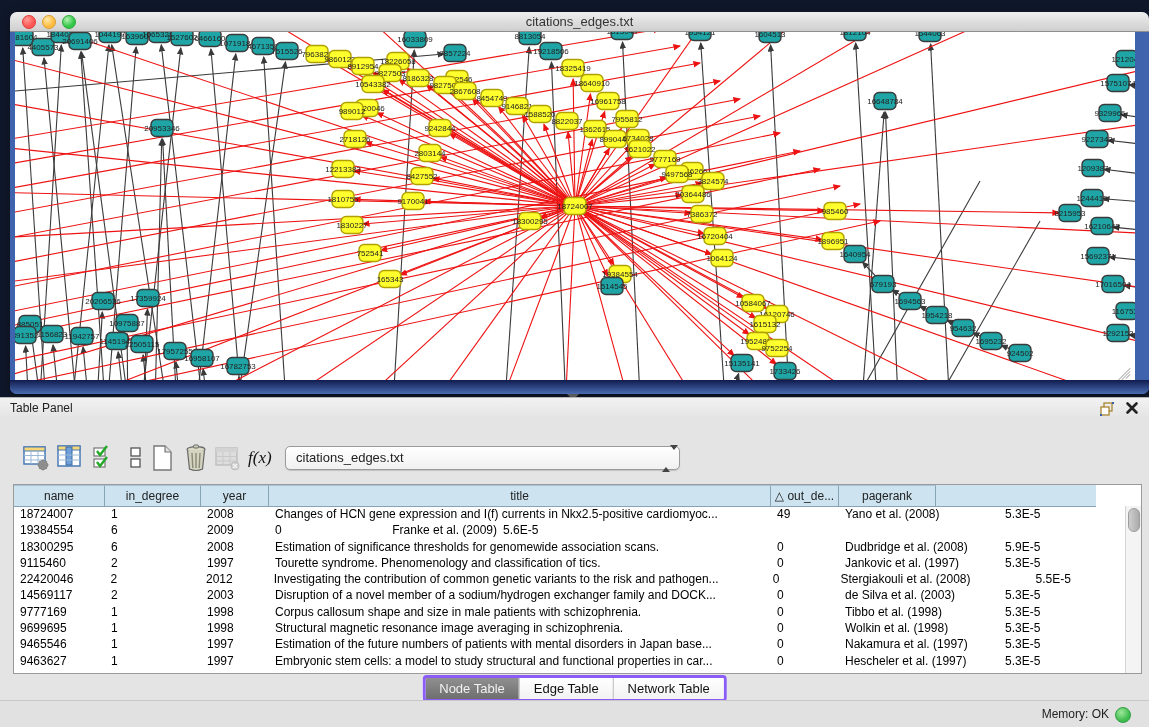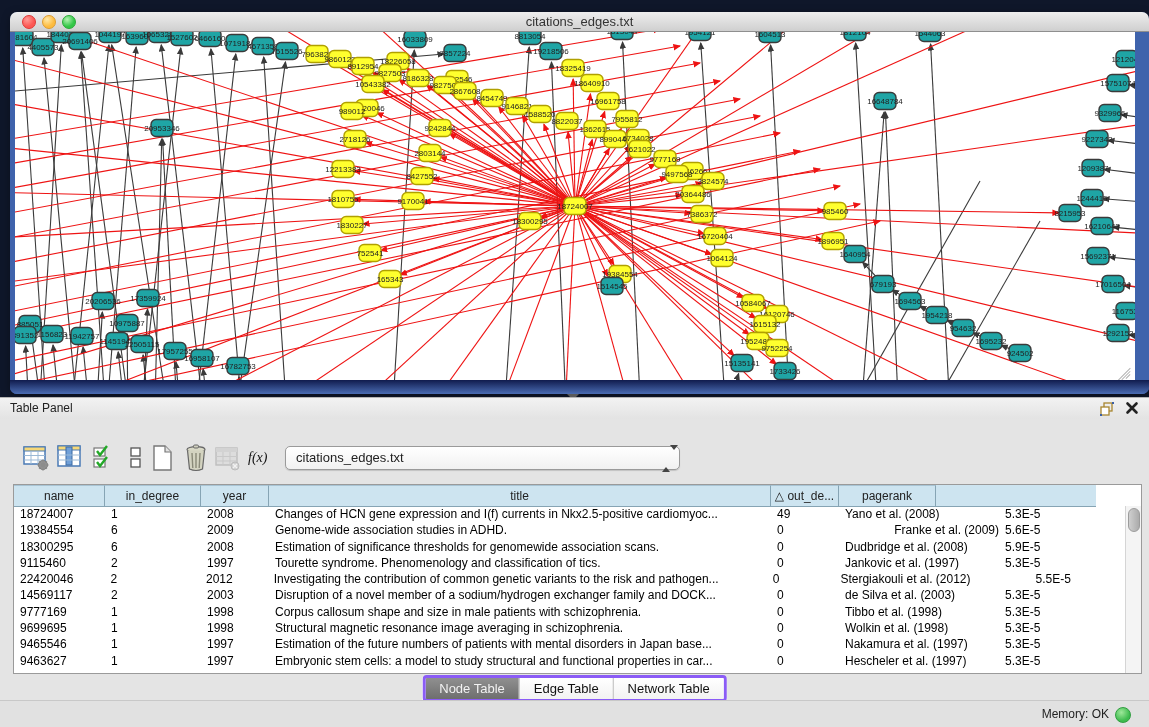--- a/index.html
+++ b/index.html
@@ -36,21 +36,21 @@
   .tp-header{position:absolute;left:0;top:397px;width:1149px;height:21px;
     background:linear-gradient(#f2f2f2,#e3e3e3);border-top:1px solid #b5b5b5;border-bottom:1px solid #c9c9c9;}
   .tp-header .tp-title{position:absolute;left:10px;top:0;line-height:21px;font-size:12px;color:#222;}
   .tp-float{position:absolute;right:34px;top:3px;width:16px;height:16px;cursor:pointer;}
   .tp-close{position:absolute;right:10px;top:3px;width:14px;height:14px;cursor:pointer;}
   .tp-body{position:absolute;left:0;top:419px;width:1149px;height:281px;background:#e4e4e4;}
 
   
   .toolbar{position:absolute;left:14px;top:24px;height:32px;width:1120px;}
   .tbi{position:absolute;top:0;width:28px;height:30px;cursor:pointer;}
-  .fx-label{font-size:14px;font-style:italic;font-family:"Liberation Serif",serif;color:#111;line-height:30px;}
+  .fx-label{font-size:17px;font-style:italic;font-family:"Liberation Serif",serif;color:#111;line-height:30px;}
   .combo{position:absolute;left:271px;top:3px;width:393px;height:22px;border:1px solid #9a9a9a;border-radius:5px;
     background:linear-gradient(#ffffff,#f1f1f1);box-shadow:0 1px 1px rgba(0,0,0,.15);cursor:pointer;}
   .combo .val{position:absolute;left:10px;top:0;line-height:22px;font-size:13px;color:#222;}
   .combo .stepper{position:absolute;right:8px;top:3px;width:9px;height:16px;}
   .combo .stepper .up{width:0;height:0;border-left:4px solid transparent;border-right:4px solid transparent;
     border-bottom:5px solid #444;margin-bottom:3px;}
   .combo .stepper .dn{width:0;height:0;border-left:4px solid transparent;border-right:4px solid transparent;
     border-top:5px solid #444;}
 
   
@@ -800,21 +800,20 @@
             <div class="td" style="width: 68px;">2008</div>
             <div class="td" style="width: 502px;">Changes of HCN gene expression and I(f) currents in Nkx2.5-positive cardiomyoc...</div>
             <div class="td" style="width: 68px;">49</div>
             <div class="td" style="width: 160px;">Yano et al. (2008)</div>
             <div class="td" style="width: 97px;">5.3E-5</div>
           </div>
           <div class="tr">
             <div class="td" style="width: 91px;">19384554</div>
             <div class="td" style="width: 96px;">6</div>
             <div class="td" style="width: 68px;">2009</div>
-            <div class="td" style="width: 502px;">Genome-wide association studies in ADHD.</div>
             <div class="td" style="width: 68px;">0</div>
             <div class="td" style="width: 160px; text-align: right;">Franke et al. (2009)</div>
             <div class="td" style="width: 97px;">5.6E-5</div>
           </div>
           <div class="tr">
             <div class="td" style="width: 91px;">18300295</div>
             <div class="td" style="width: 96px;">6</div>
             <div class="td" style="width: 68px;">2008</div>
             <div class="td" style="width: 502px;">Estimation of significance thresholds for genomewide association scans.</div>
             <div class="td" style="width: 68px;">0</div>
@@ -829,21 +828,21 @@
             <div class="td" style="width: 68px;">0</div>
             <div class="td" style="width: 160px;">Jankovic et al. (1997)</div>
             <div class="td" style="width: 97px;">5.3E-5</div>
           </div>
           <div class="tr">
             <div class="td" style="width: 91px;">22420046</div>
             <div class="td" style="width: 96px;">2</div>
             <div class="td" style="width: 68px;">2012</div>
             <div class="td" style="width: 502px;">Investigating the contribution of common genetic variants to the risk and pathogen...</div>
             <div class="td" style="width: 68px;">0</div>
-            <div class="td" style="width: 160px;">Stergiakouli et al. (2012)</div>
+            <div class="td" style="width: 160px;">Stergiakouli et al. (2008)</div>
             <div class="td" style="width: 97px; margin-left: 36px;">5.5E-5</div>
           </div>
           <div class="tr">
             <div class="td" style="width: 91px;">14569117</div>
             <div class="td" style="width: 96px;">2</div>
             <div class="td" style="width: 68px;">2003</div>
             <div class="td" style="width: 502px;">Disruption of a novel member of a sodium/hydrogen exchanger family and DOCK...</div>
             <div class="td" style="width: 68px;">0</div>
             <div class="td" style="width: 160px;">de Silva et al. (2003)</div>
             <div class="td" style="width: 97px;">5.3E-5</div>

